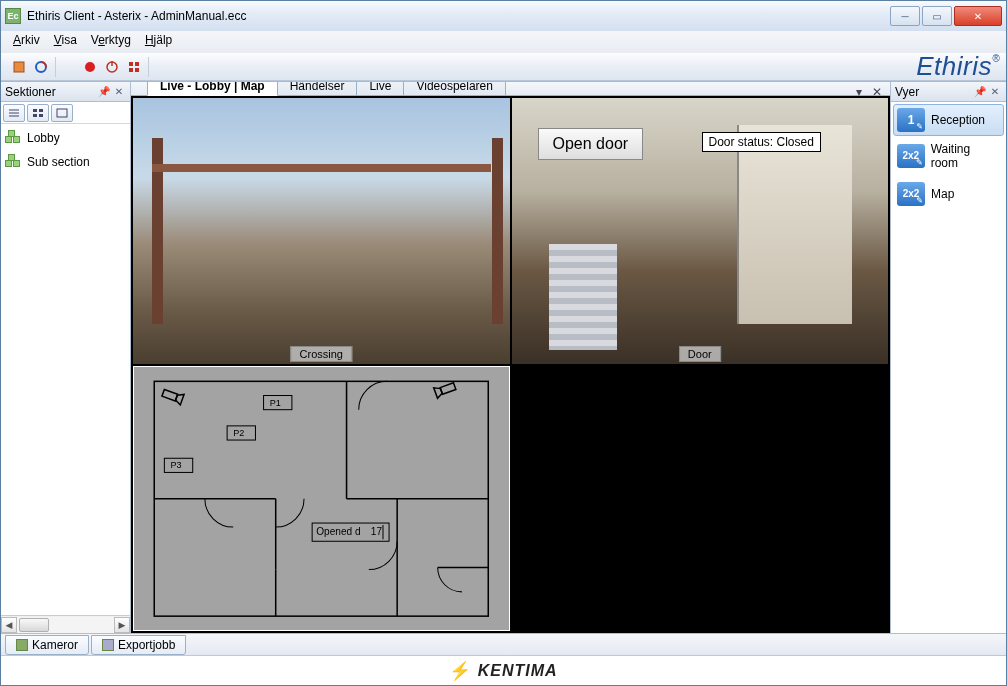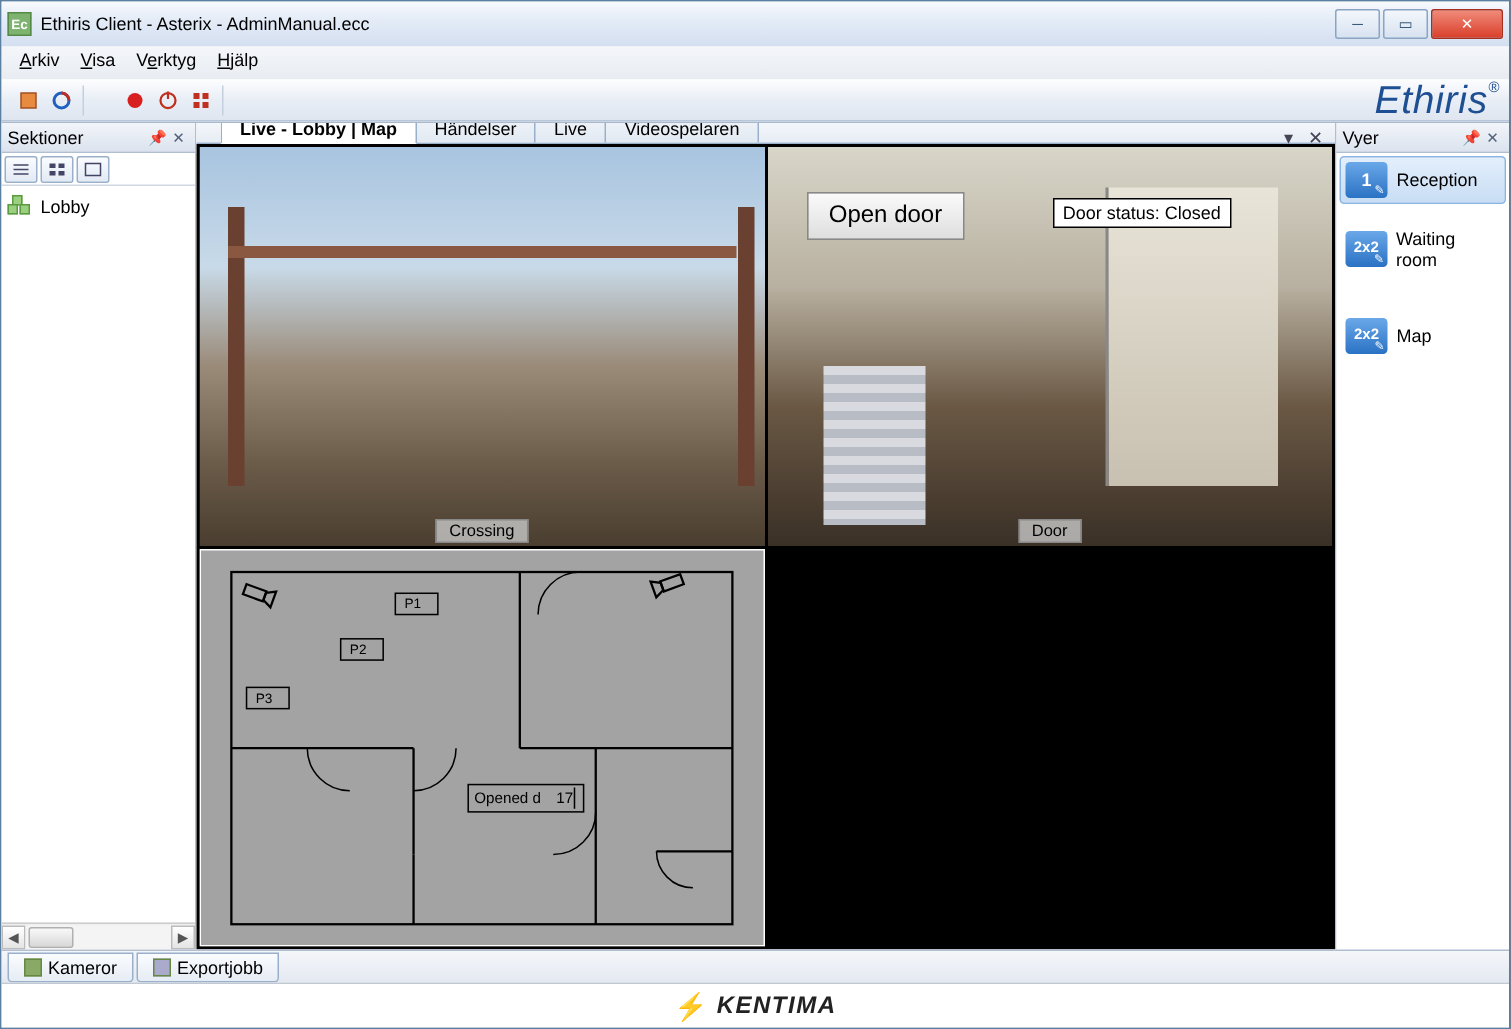--- a/index.html
+++ b/index.html
@@ -65,21 +65,21 @@
   .overlay-label { position:absolute;background:#fff;border:1px solid #000;padding:2px 6px;font-size:12px; }
   .sun { position:absolute;width:100px;height:100px;border-radius:50%;background:radial-gradient(circle at 40% 40%,#fff8c0,#ffd040 50%,#f0a020 90%);left:40px;top:26px; }
   
   .map-svg { width:100%;height:100%; }
   .map-svg line,.map-svg rect,.map-svg path { stroke:#000;stroke-width:1.5;fill:none; }
   .map-svg .thin { stroke-width:1; }
   .map-svg text { font-size:10px;fill:#000; }
   .map-svg .camlbl { font-size:9px; fill:#000; }
   
   .panel-right { width:116px;border-left:1px solid #b0bed0; }
-  .view-item { display:flex;align-items:center;gap:6px;padding:16px 4px;cursor:pointer; }
+  .view-item { display:flex;align-items:center;gap:6px;padding:6px 4px;cursor:pointer; }
   .view-item.sel { background:linear-gradient(#e4effc,#c8ddf4);border:1px solid #8ab4e4;border-radius:3px;padding:3px; }
   .view-badge { width:28px;height:24px;border-radius:3px;background:linear-gradient(#6aa8e8,#2a72c4);color:#fff;display:flex;flex-direction:column;align-items:center;justify-content:center;font-size:9px;line-height:1;position:relative; }
   .view-badge .num { font-size:12px;font-weight:bold; }
   .view-badge .pen { position:absolute;bottom:1px;right:2px;font-size:8px; }
   
   .bottom-tabs { height:22px;background:linear-gradient(#f4f6fa,#e4e9f1);display:flex;align-items:center;padding:0 4px;border-top:1px solid #b0bed0; }
   .btab { height:20px;padding:2px 10px;border:1px solid #9ab0ca;background:linear-gradient(#fafcff,#e6ecf4);cursor:pointer;border-radius:0 0 3px 3px;margin-right:2px;display:flex;align-items:center;gap:4px; }
   .btab .ico { width:12px;height:12px;background:#8a6; border:1px solid #684; }
   
   .footer { height:30px;background:#fff;border-top:1px solid #c0c8d4;display:flex;align-items:center;justify-content:center;gap:6px; }
@@ -179,20 +179,28 @@
     </div>
     <div class="panel-body">
       <div class="tree-item">
         <span class="tree-icon">
             <span class="sq a"></span>
             <span class="sq b"></span>
             <span class="sq c"></span>
           </span>
         <span>Lobby</span>
       </div>
+      <div class="tree-item">
+        <span class="tree-icon">
+            <span class="sq a"></span>
+            <span class="sq b"></span>
+            <span class="sq c"></span>
+          </span>
+        <span>Sub section</span>
+      </div>
     </div>
     <div class="hscroll">
       <div class="arr">◀</div>
       <div class="track">
           <div class="thumb"></div>
         </div>
       <div class="arr">▶</div>
     </div>
   </div>
 

